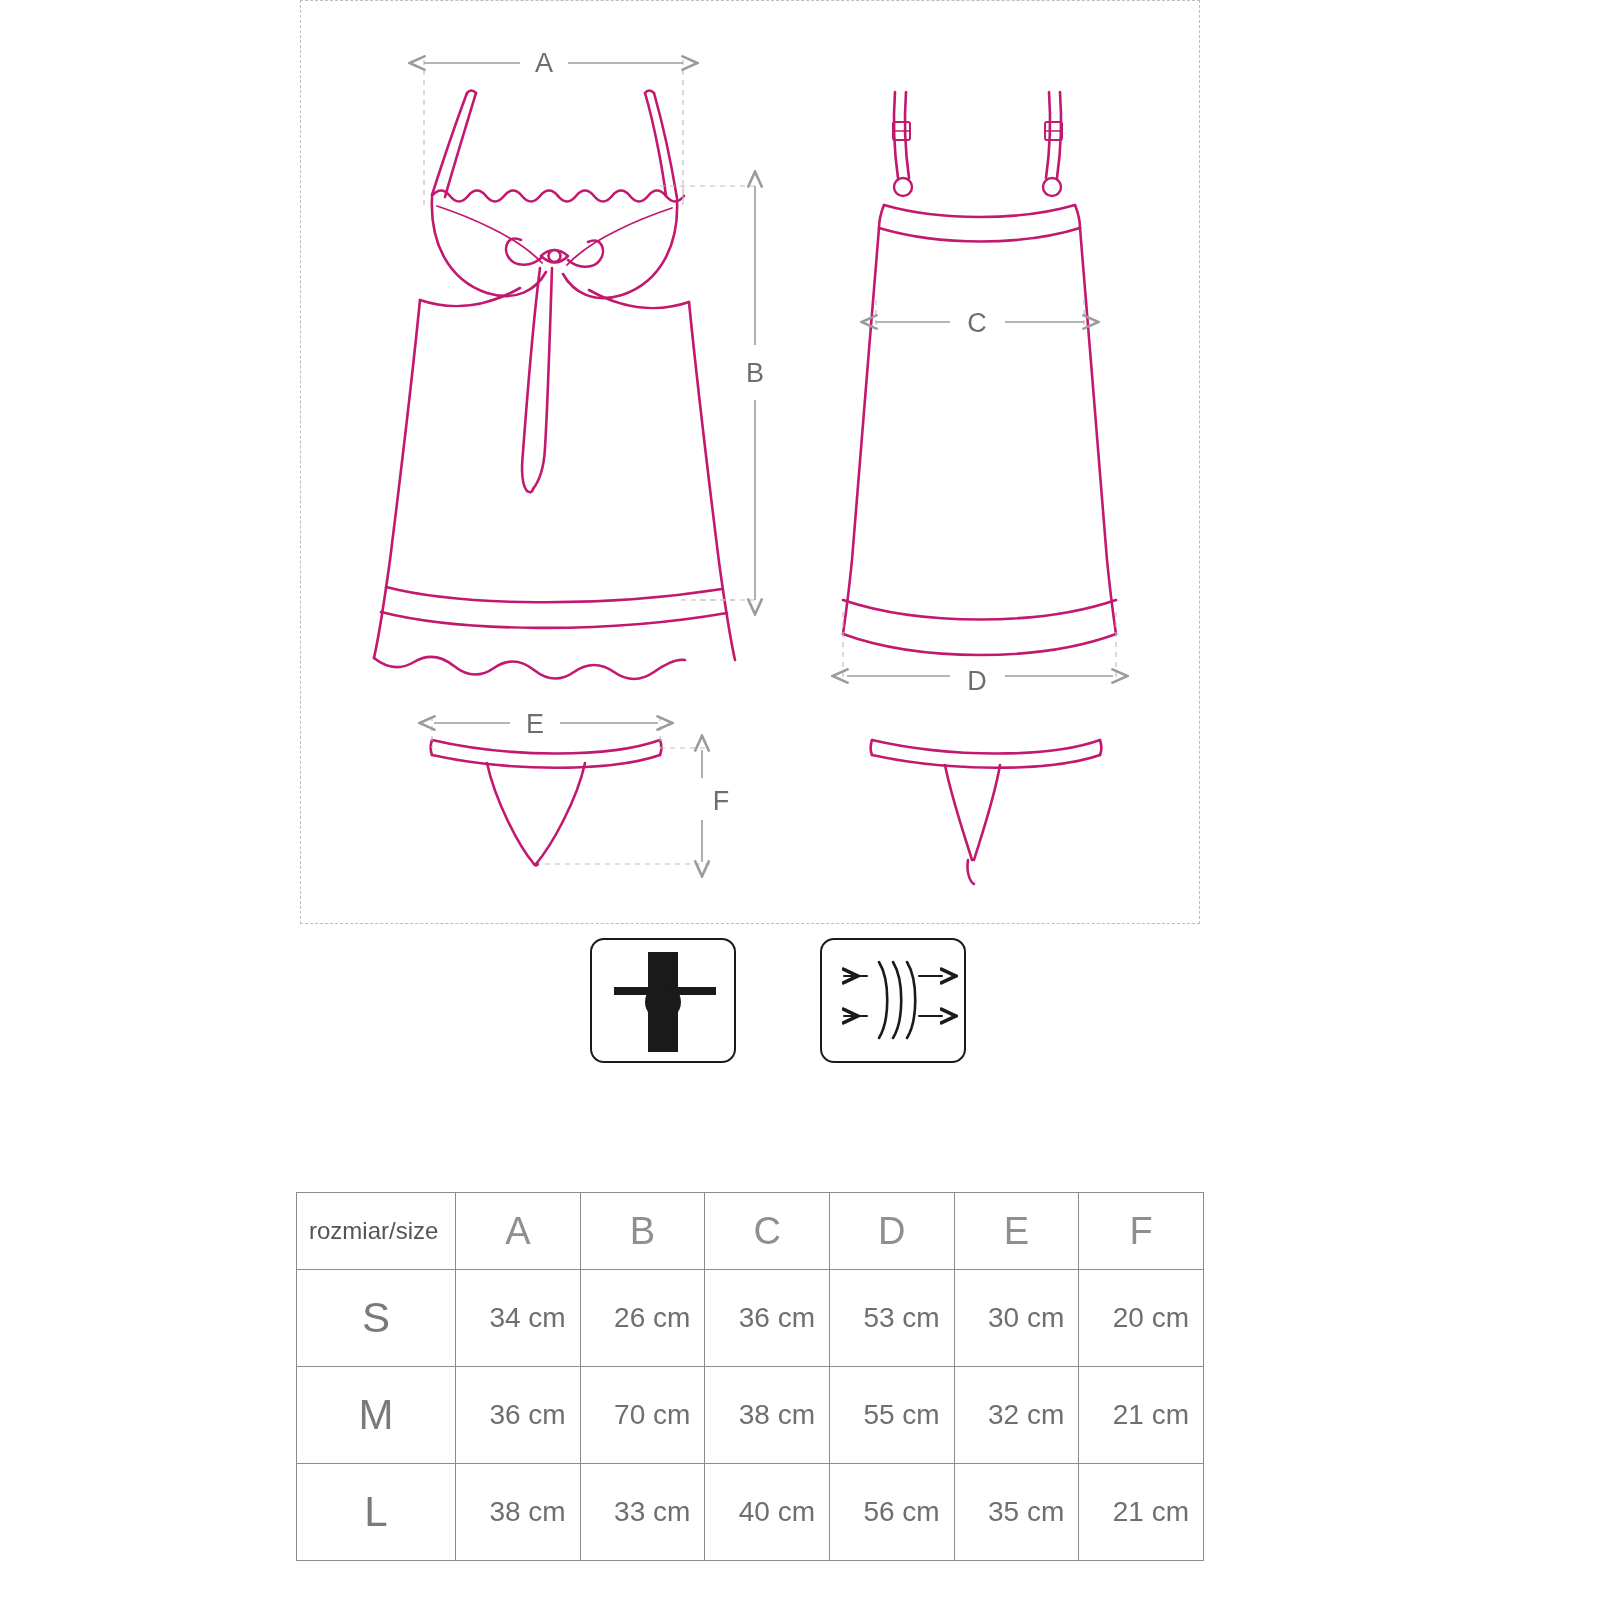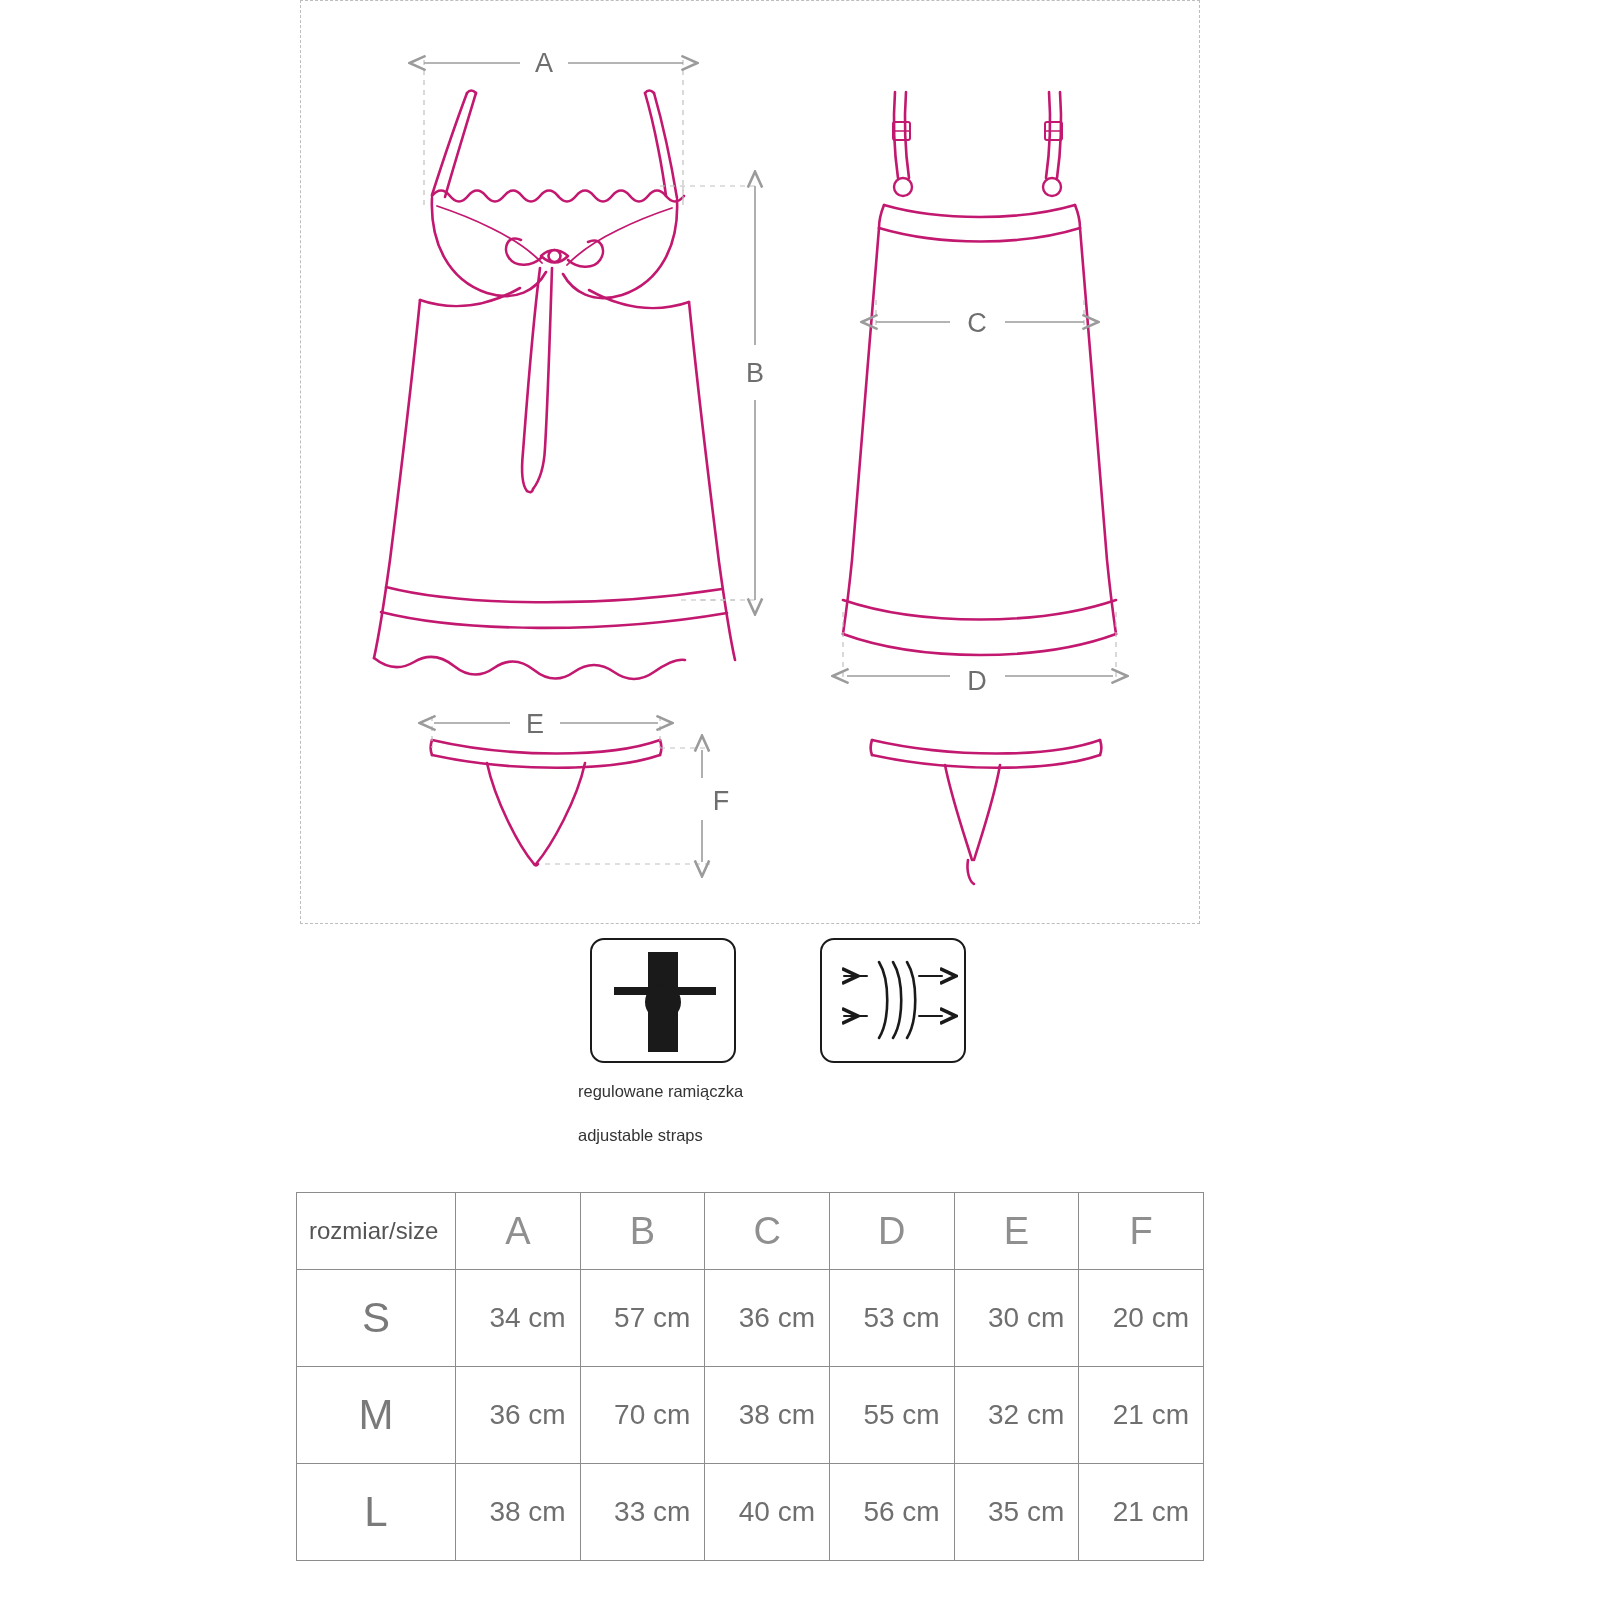--- a/index.html
+++ b/index.html
@@ -247,24 +247,20 @@
     <text class="dim-label" x="721" y="810" text-anchor="middle">F</text>
   </svg>
 
   <div class="features">
 
     <div class="feat one">
       <div class="icon-box">
         <div class="strap-bar"></div>
         <div class="strap-cross"></div>
         <div class="strap-ring"></div>
-      </div>
-      <div class="feat-cap">
-        <span>regulowane ramiączka</span>
-        <span class="l2">adjustable straps</span>
       </div>
     </div>
 
     <div class="feat two">
       <div class="icon-box">
         <svg width="142" height="121" viewBox="0 0 142 121">
           <defs>
             <marker id="fl" markerWidth="9" markerHeight="9" refX="8" refY="4.5" orient="auto">
               <path d="M9,0.8 L1,4.5 L9,8.2" fill="none" stroke="#1a1a1a" stroke-width="1.8"></path>
             </marker>
@@ -295,21 +291,21 @@
         <td class="hdr-dim">A</td>
         <td class="hdr-dim">B</td>
         <td class="hdr-dim">C</td>
         <td class="hdr-dim">D</td>
         <td class="hdr-dim">E</td>
         <td class="hdr-dim">F</td>
       </tr>
       <tr>
         <td class="size-name">S</td>
         <td class="val">34 cm</td>
-        <td class="val">57 cm</td>
+        <td class="val">26 cm</td>
         <td class="val">36 cm</td>
         <td class="val">53 cm</td>
         <td class="val">30 cm</td>
         <td class="val">20 cm</td>
       </tr>
       <tr>
         <td class="size-name">M</td>
         <td class="val">36 cm</td>
         <td class="val">70 cm</td>
         <td class="val">38 cm</td>

